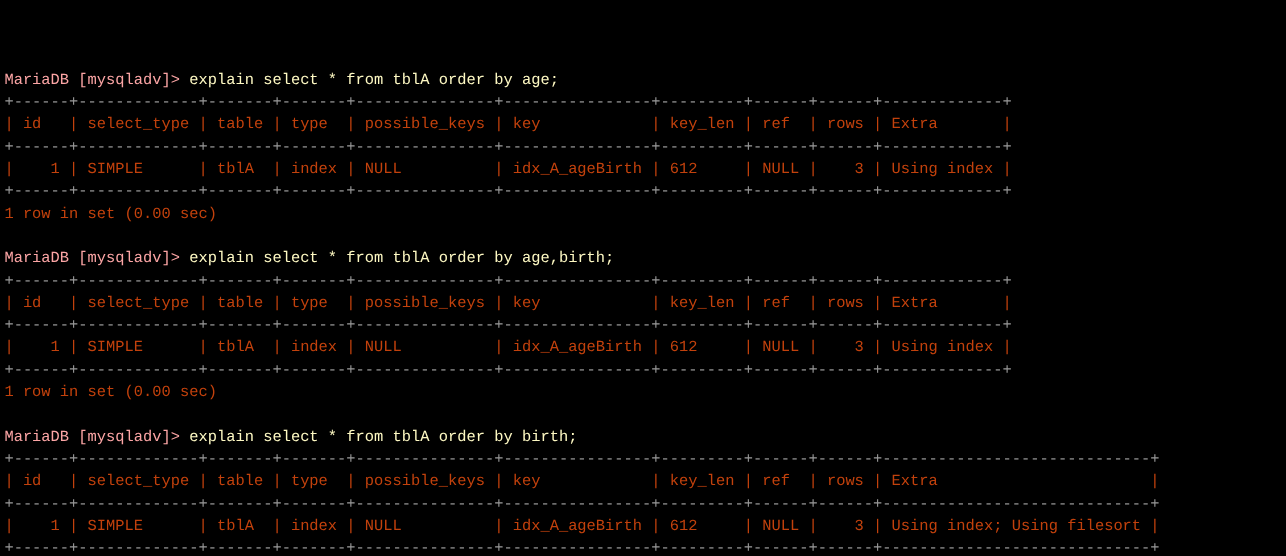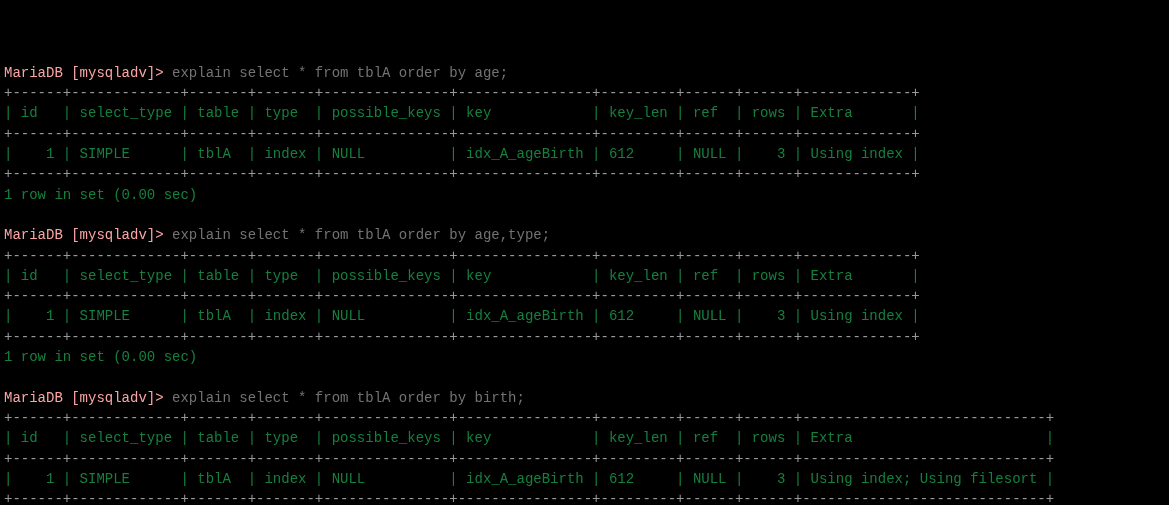--- a/index.html
+++ b/index.html
@@ -7,37 +7,37 @@
       padding: 2px 4px;
       background: #000;
       color: #ccc;
       font-family: "Consolas", "Courier New", monospace;
       font-size: 14px;
       line-height: 1.45;
       white-space: pre;
       overflow: hidden;
     }
     .prompt-db { color: #fca5a5; }
-    .cmd { color: #737373; }
+    .cmd { color: #fef9c3; }
     .divider { color: #999; }
-    .row { color: #15803d; }
+    .row { color: #c2410c; }
   </style>
 </head>
 <body>
 
 
 <div><span class="prompt-db">MariaDB [mysqladv]&gt; </span><span class="cmd">explain select * from tblA order by age;</span>
 <span class="divider">+------+-------------+-------+-------+---------------+----------------+---------+------+------+-------------+</span>
 <span class="row">| id   | select_type | table | type  | possible_keys | key            | key_len | ref  | rows | Extra       |</span>
 <span class="divider">+------+-------------+-------+-------+---------------+----------------+---------+------+------+-------------+</span>
 <span class="row">|    1 | SIMPLE      | tblA  | index | NULL          | idx_A_ageBirth | 612     | NULL |    3 | Using index |</span>
 <span class="divider">+------+-------------+-------+-------+---------------+----------------+---------+------+------+-------------+</span>
 <span class="row">1 row in set (0.00 sec)</span>
 
-<span class="prompt-db">MariaDB [mysqladv]&gt; </span><span class="cmd">explain select * from tblA order by age,type;</span>
+<span class="prompt-db">MariaDB [mysqladv]&gt; </span><span class="cmd">explain select * from tblA order by age,birth;</span>
 <span class="divider">+------+-------------+-------+-------+---------------+----------------+---------+------+------+-------------+</span>
 <span class="row">| id   | select_type | table | type  | possible_keys | key            | key_len | ref  | rows | Extra       |</span>
 <span class="divider">+------+-------------+-------+-------+---------------+----------------+---------+------+------+-------------+</span>
 <span class="row">|    1 | SIMPLE      | tblA  | index | NULL          | idx_A_ageBirth | 612     | NULL |    3 | Using index |</span>
 <span class="divider">+------+-------------+-------+-------+---------------+----------------+---------+------+------+-------------+</span>
 <span class="row">1 row in set (0.00 sec)</span>
 
 <span class="prompt-db">MariaDB [mysqladv]&gt; </span><span class="cmd">explain select * from tblA order by birth;</span>
 <span class="divider">+------+-------------+-------+-------+---------------+----------------+---------+------+------+-----------------------------+</span>
 <span class="row">| id   | select_type | table | type  | possible_keys | key            | key_len | ref  | rows | Extra                       |</span>

